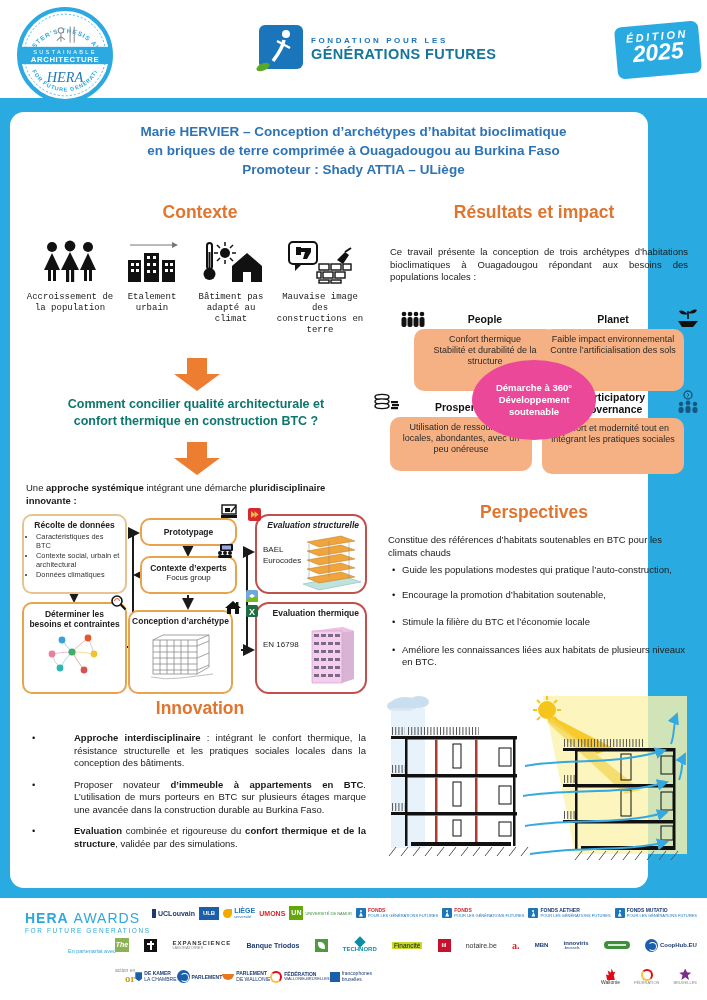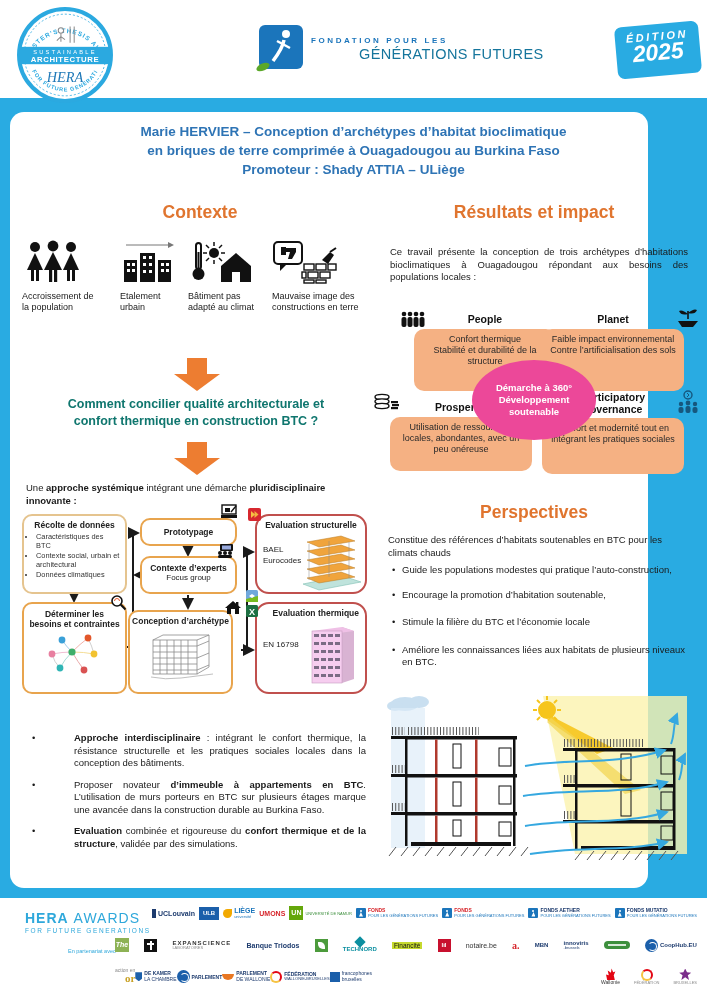--- a/index.html
+++ b/index.html
@@ -5,36 +5,36 @@
   html,body{margin:0;padding:0;background:#e8e8e8;}
   *{box-sizing:border-box;}
   .poster{position:relative;width:707px;height:1000px;background:#fff;overflow:hidden;
           font-family:"Liberation Sans",sans-serif;color:#222;}
   .abs{position:absolute;}
   
   .header{position:absolute;top:0;left:0;width:707px;height:98px;background:#fff;z-index:2;}
   .hera-badge{position:absolute;left:16px;top:6px;width:98px;height:98px;z-index:12;}
   .fond-logo{position:absolute;left:253px;top:25px;display:flex;align-items:center;gap:8px;}
   .fond-text .l1{font-size:8px;font-weight:bold;letter-spacing:2.6px;color:#1B75BB;}
-  .fond-text .l2{font-size:14.5px;font-weight:normal;letter-spacing:.4px;color:#15759C;margin-top:1px;margin-left:48px;}
+  .fond-text .l2{font-size:14.5px;font-weight:bold;letter-spacing:.4px;color:#15759C;margin-top:1px;}
   .edition{position:absolute;left:616px;top:24px;width:84px;height:52px;background:#29ABE2;border-radius:7px;
            transform:rotate(-5deg);color:#fff;text-align:center;padding-top:6px;}
   .edition .l1{font-size:11px;font-weight:800;font-style:italic;letter-spacing:2.5px;}
   .edition .l2{font-size:23px;font-weight:800;font-style:italic;line-height:.95;}
   
   .frame{position:absolute;top:98px;left:0;width:707px;height:800px;background:#29ABE2;}
   .card{position:absolute;left:10px;top:14px;width:638px;height:776px;background:#fff;border-radius:14px;}
   .ptitle{position:absolute;top:10px;left:40px;width:607px;text-align:center;color:#2E74B5;
           font-weight:bold;font-size:13.5px;line-height:19px;}
   .h-orange{position:absolute;text-align:center;color:#E0752F;font-weight:bold;font-size:17.5px;}
   .body-t{font-size:9.5px;line-height:12.5px;color:#1a1a1a;}
   .jst{text-align:justify;}
   .b{font-weight:bold;}
   
-  .ctx-item{position:absolute;}
+  .ctx-item{position:absolute;text-align:center;font-family:Liberation Mono, monospace;}
   .ctx-item .cap{font-size:9px;line-height:11px;color:#1a1a1a;margin-top:3px;}
   .banner{position:absolute;left:18px;top:216px;width:334px;background:#F0F0F0;font-size:9.5px;
           text-align:center;padding:5px 2px;color:#333;}
   .block-arrow{position:absolute;width:46px;}
   .block-arrow .stem{width:20px;height:16px;background:#ED7D31;margin:0 auto;}
   .block-arrow .head{width:0;height:0;border-left:23px solid transparent;border-right:23px solid transparent;
           border-top:17px solid #ED7D31;}
   .question{position:absolute;left:10px;top:284px;width:352px;text-align:center;color:#0f766e;
           font-weight:bold;font-size:12.5px;line-height:17px;}
   
@@ -358,21 +358,21 @@
           </g>
         </svg>
       </div>
       <svg class="dicon" style="left:214px;top:488px;" width="18" height="15" viewBox="0 0 18 15">
         <polygon points="1,8 9,1 17,8 15,8 15,14 3,14 3,8" fill="#111"></polygon>
         <rect x="7" y="9" width="4" height="5" fill="#fff"></rect>
         <rect x="12" y="2" width="2.4" height="5" fill="#111"></rect>
       </svg>
 
       <div class="dbox redb" style="left:245px;top:402px;width:112px;height:80px;padding:4px 4px 2px 6px;">
-        <div class="ttl" style="padding-right:2px;">Evaluation structurelle</div>
+        <div class="ttl" style="text-align:right;padding-right:2px;font-style:italic;">Evaluation structurelle</div>
         <div style="font-size:8px;margin-top:14px;line-height:11px;">
           <div>BAEL</div>
           <div>Eurocodes</div>
         </div>
         <svg style="position:absolute;right:2px;top:12px;" width="64" height="64" viewBox="0 0 64 64">
           <polygon points="4,56 44,48 62,54 20,62" fill="#BFE3DC" stroke="#7FBFB3" stroke-width="0.6"></polygon>
           <g stroke="#B97A20" stroke-width="0.5">
             <polygon points="8,14 42,8 56,13 20,19" fill="#F0A43C"></polygon>
             <polygon points="8,23 42,17 56,22 20,28" fill="#F0A43C"></polygon>
             <polygon points="8,32 42,26 56,31 20,37" fill="#F0A43C"></polygon>
@@ -445,20 +445,21 @@
           <path d="M64,88 V94" marker-end="url(#ah)"></path>
           <path d="M117,140 H123 V26 H128" marker-end="url(#ah)"></path>
           <path d="M178,40 V48" marker-end="url(#ah)"></path>
           <path d="M178,88 V101" marker-end="url(#ah)"></path>
           <path d="M131,68 H125" marker-end="url(#ah)"></path>
           <path d="M231,143 H237 V45 H243" marker-end="url(#ah)"></path>
           <path d="M237,143 H243" marker-end="url(#ah)"></path>
         </g>
       </svg>
 
+      <div class="h-orange" style="left:60px;top:586px;width:260px;">Innovation</div>
       <div class="abs" style="left:14px;top:620px;width:342px;">
         <div class="ibullet body-t" style="margin-bottom:9px;">
           <span class="dot">•</span>
           <span class="b">Approche interdisciplinaire</span><span> : intégrant le confort thermique, la résistance structurelle et les pratiques sociales locales dans la conception des bâtiments.</span>
         </div>
         <div class="ibullet body-t" style="margin-bottom:9px;">
           <span class="dot">•</span>
           <span>Proposer novateur </span><span class="b">d’immeuble à appartements en BTC</span><span>. L’utilisation de murs porteurs en BTC sur plusieurs étages marque une avancée dans la construction durable au Burkina Faso.</span>
         </div>
         <div class="ibullet body-t">

